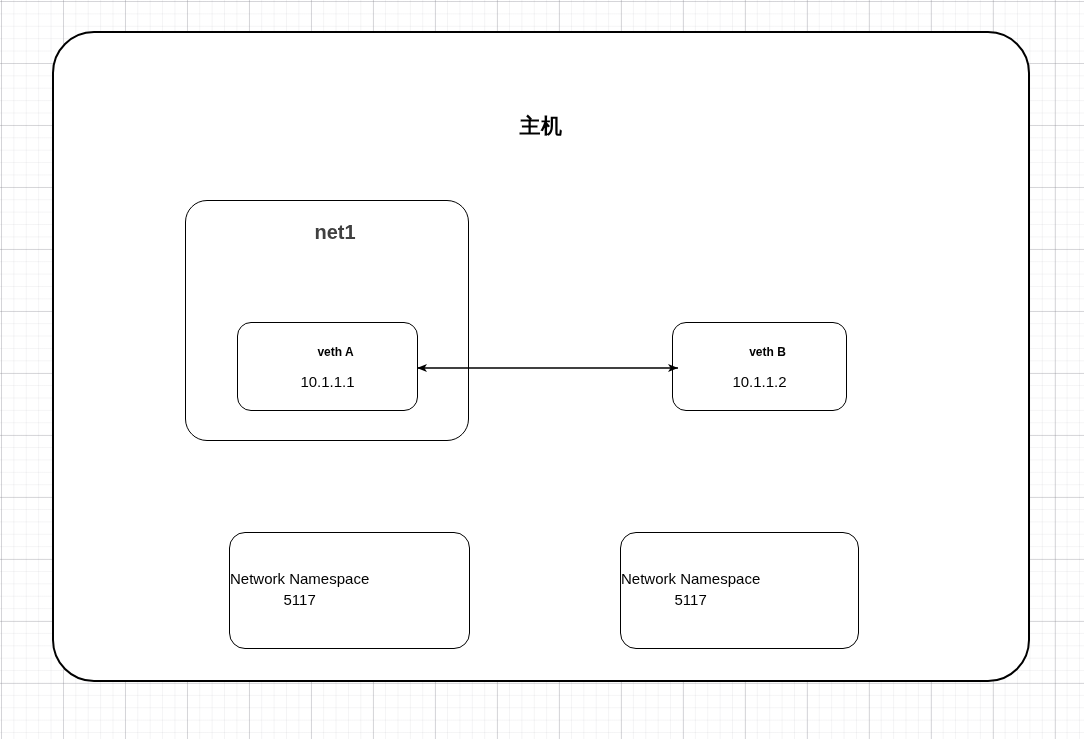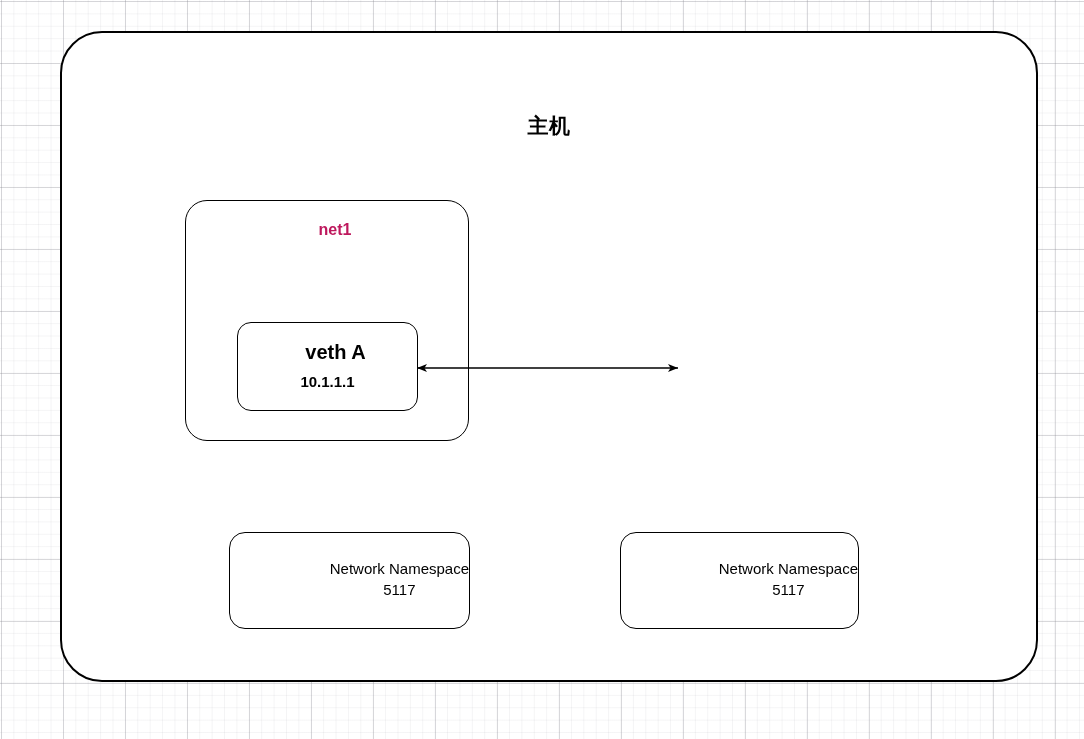--- a/index.html
+++ b/index.html
@@ -27,21 +27,20 @@
     box-sizing: border-box;
     background: #ffffff;
   }
   .host-box {
     left: 52px;
     top: 31px;
     width: 978px;
     height: 651px;
     border: 2px solid #000000;
     border-radius: 42px;
-    margin-left: 8px;
   }
   .host-title {
     position: absolute;
     left: 0;
     right: 0;
     top: 78px;
     text-align: center;
     font-size: 21px;
     font-weight: bold;
     color: #000000;
@@ -56,59 +55,59 @@
     border-radius: 22px;
   }
   .net-box.left  { left: 185px; }
   .net-box.right { left: 621px; }
   .net-label {
     position: absolute;
     left: 16px;
     right: 0;
     top: 20px;
     text-align: center;
-    font-size: 16px;
+    font-size: 20px;
     font-weight: bold;
-    color: #be185d;
+    color: #404040;
   }
   .veth-box {
     top: 322px;
     width: 181px;
     height: 89px;
     border: 1.6px solid #000000;
     border-radius: 14px;
     display: flex;
     flex-direction: column;
     align-items: center;
     justify-content: center;
     gap: 14px;
   }
   .veth-box.left  { left: 237px; }
   .veth-box.right { left: 672px; width: 175px; }
   .veth-name {
-    font-size: 20px;
+    font-size: 12px;
     font-weight: bold;
     color: #000000;
     line-height: 16px;
     margin-left: 16px;
   }
   .veth-ip {
     font-size: 15px;
-    font-weight: bold;
+    font-weight: normal;
     color: #000000;
     line-height: 15px;
   }
   .ns-box {
     top: 532px;
-    height: 97px;
+    height: 117px;
     border: 1.6px solid #000000;
     border-radius: 16px;
     display: flex;
     align-items: center;
-    justify-content: flex-end;
+    justify-content: flex-start;
   }
   .ns-box.left  { left: 229px; width: 241px; }
   .ns-box.right { left: 620px; width: 239px; }
   .ns-text {
     font-size: 15px;
     font-weight: normal;
     color: #000000;
     text-align: center;
     line-height: 21px;
     margin-top: -4px;
@@ -136,20 +135,24 @@
   <div class="shape net-box left">
     <div class="net-label">net1</div>
   </div>
 
 
   <div class="shape veth-box left">
     <div class="veth-name">veth A</div>
     <div class="veth-ip">10.1.1.1</div>
   </div>
 
+  <div class="shape veth-box right">
+    <div class="veth-name">veth B</div>
+    <div class="veth-ip">10.1.1.2</div>
+  </div>
 
   <svg class="link-svg" viewBox="0 0 285 40">
     <defs>
       <marker id="arrow-end" markerWidth="12" markerHeight="12" refX="10" refY="4" orient="auto" markerUnits="userSpaceOnUse">
         <path d="M0,0 L10,4 L0,8 L2.6,4 Z" fill="#000000"></path>
       </marker>
       <marker id="arrow-start" markerWidth="12" markerHeight="12" refX="0" refY="4" orient="auto" markerUnits="userSpaceOnUse">
         <path d="M10,0 L0,4 L10,8 L7.4,4 Z" fill="#000000"></path>
       </marker>
     </defs>

